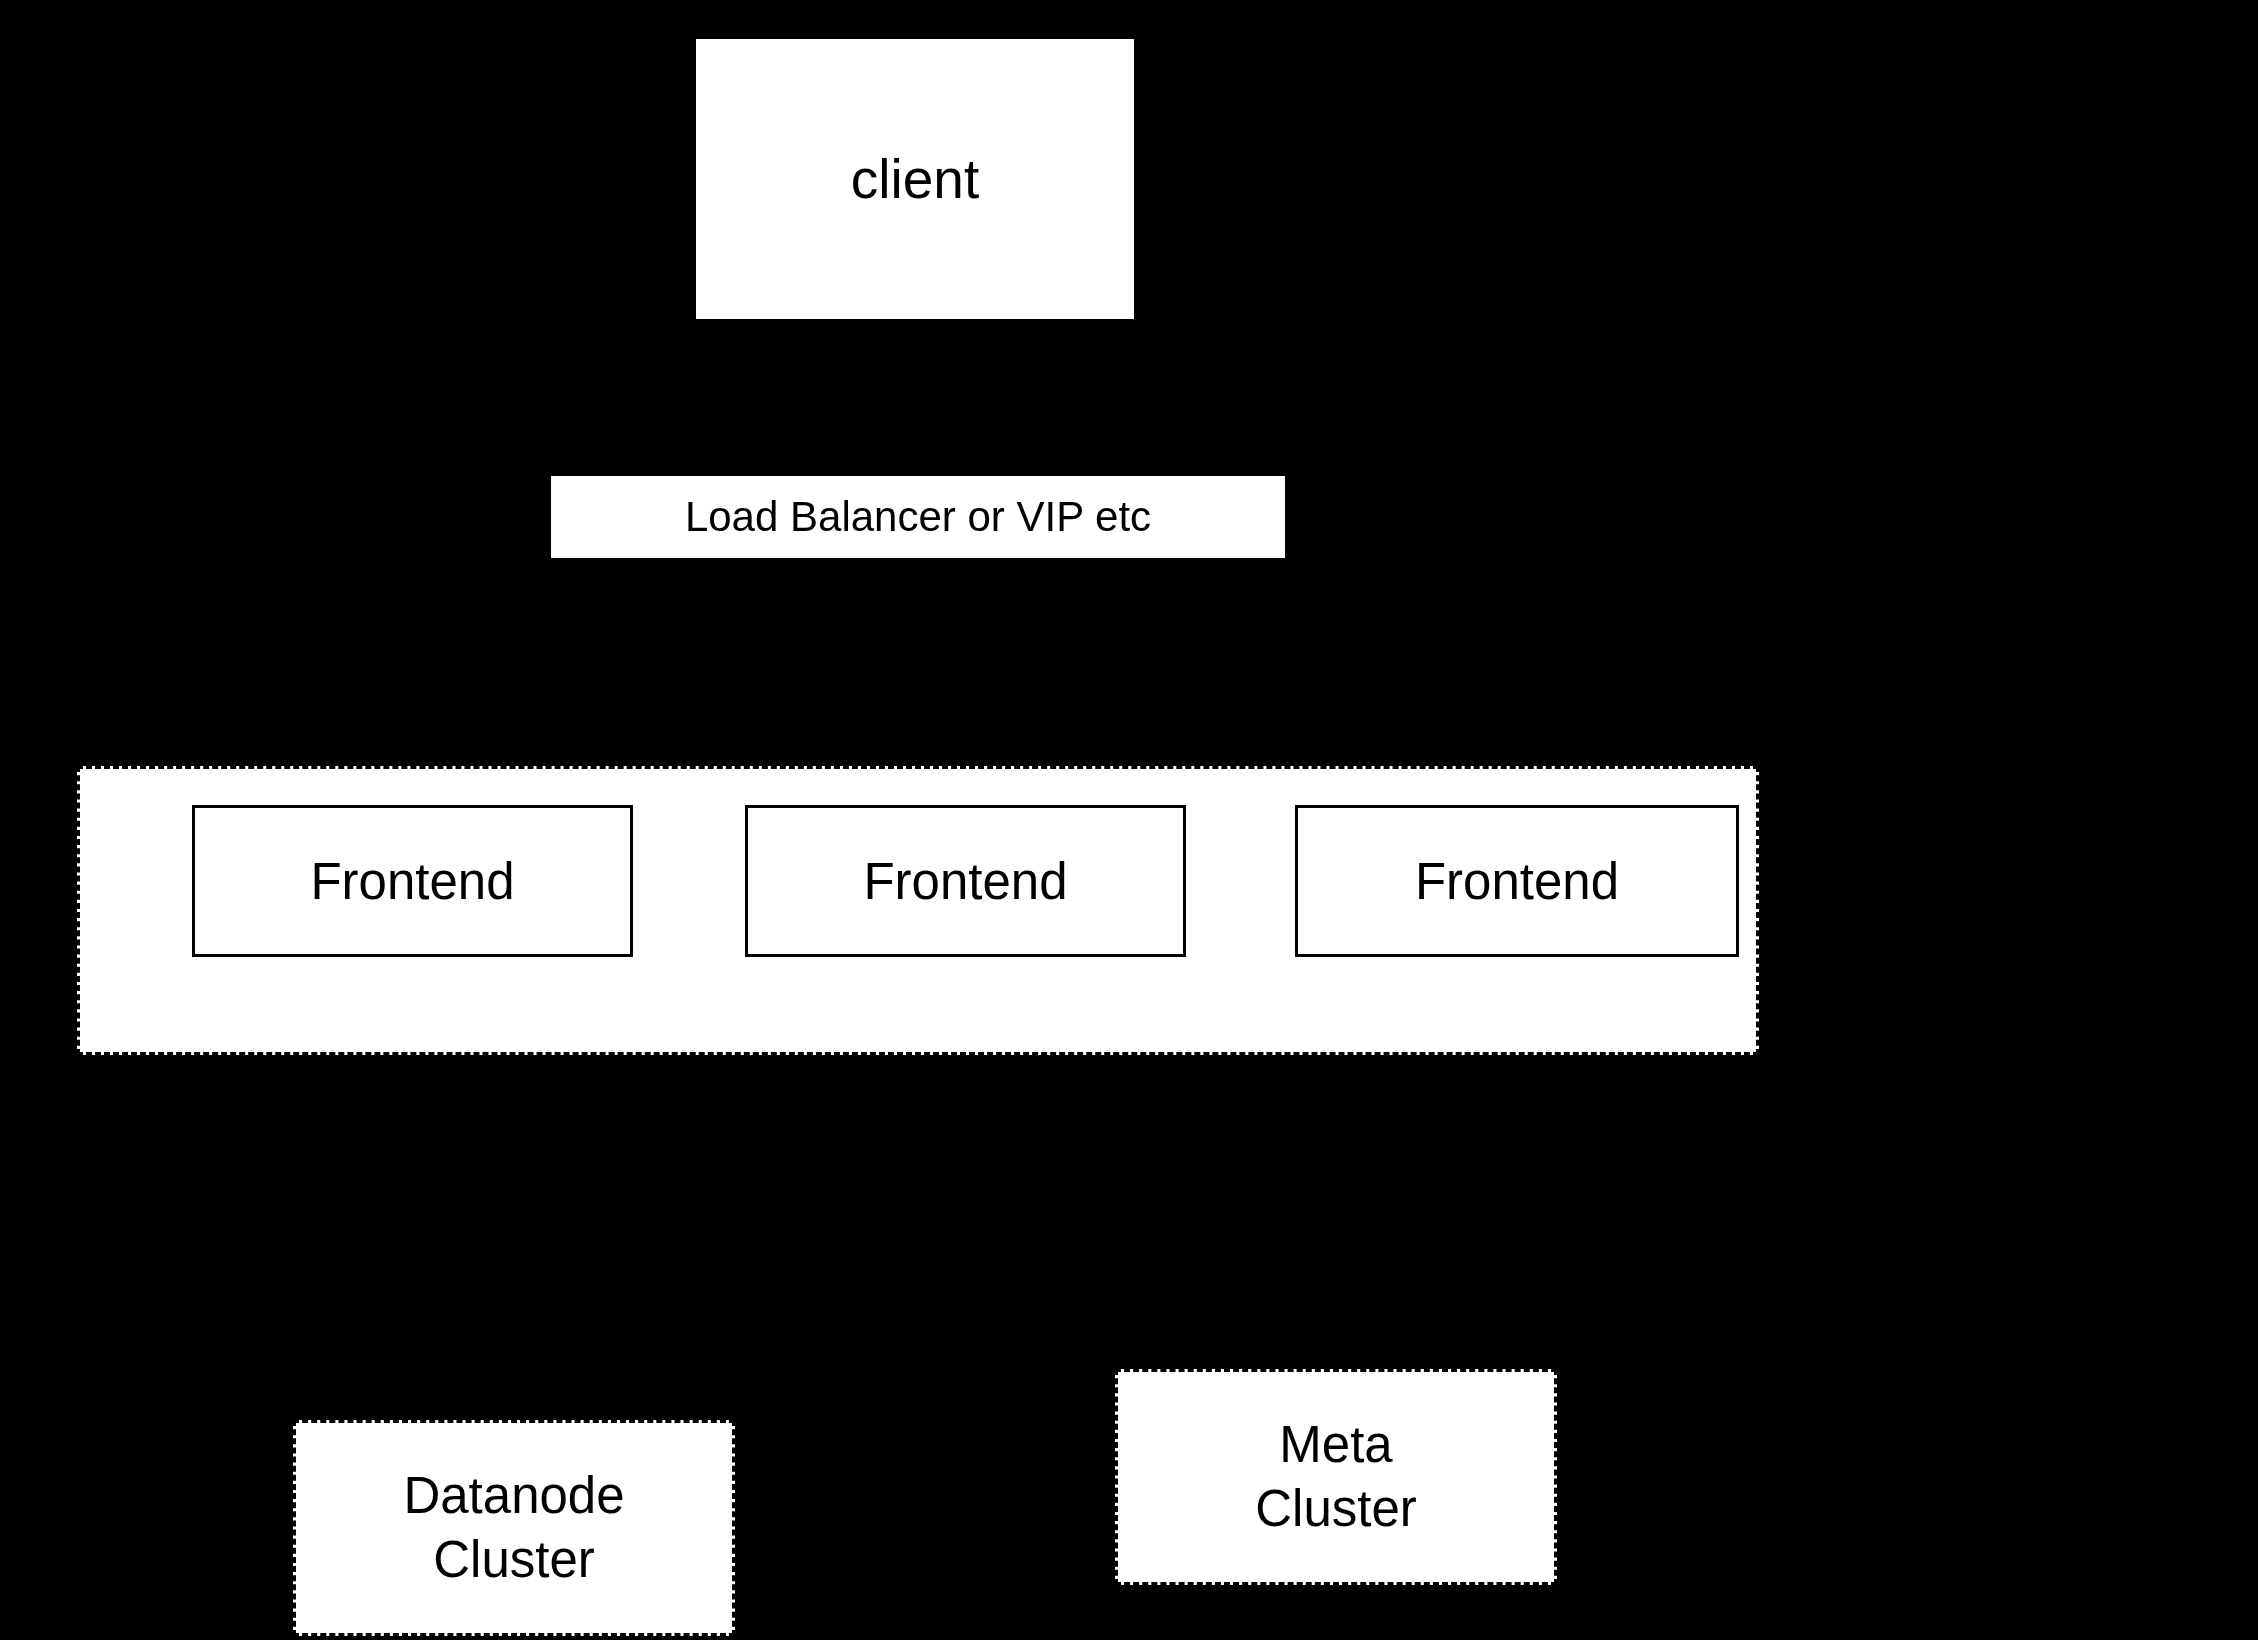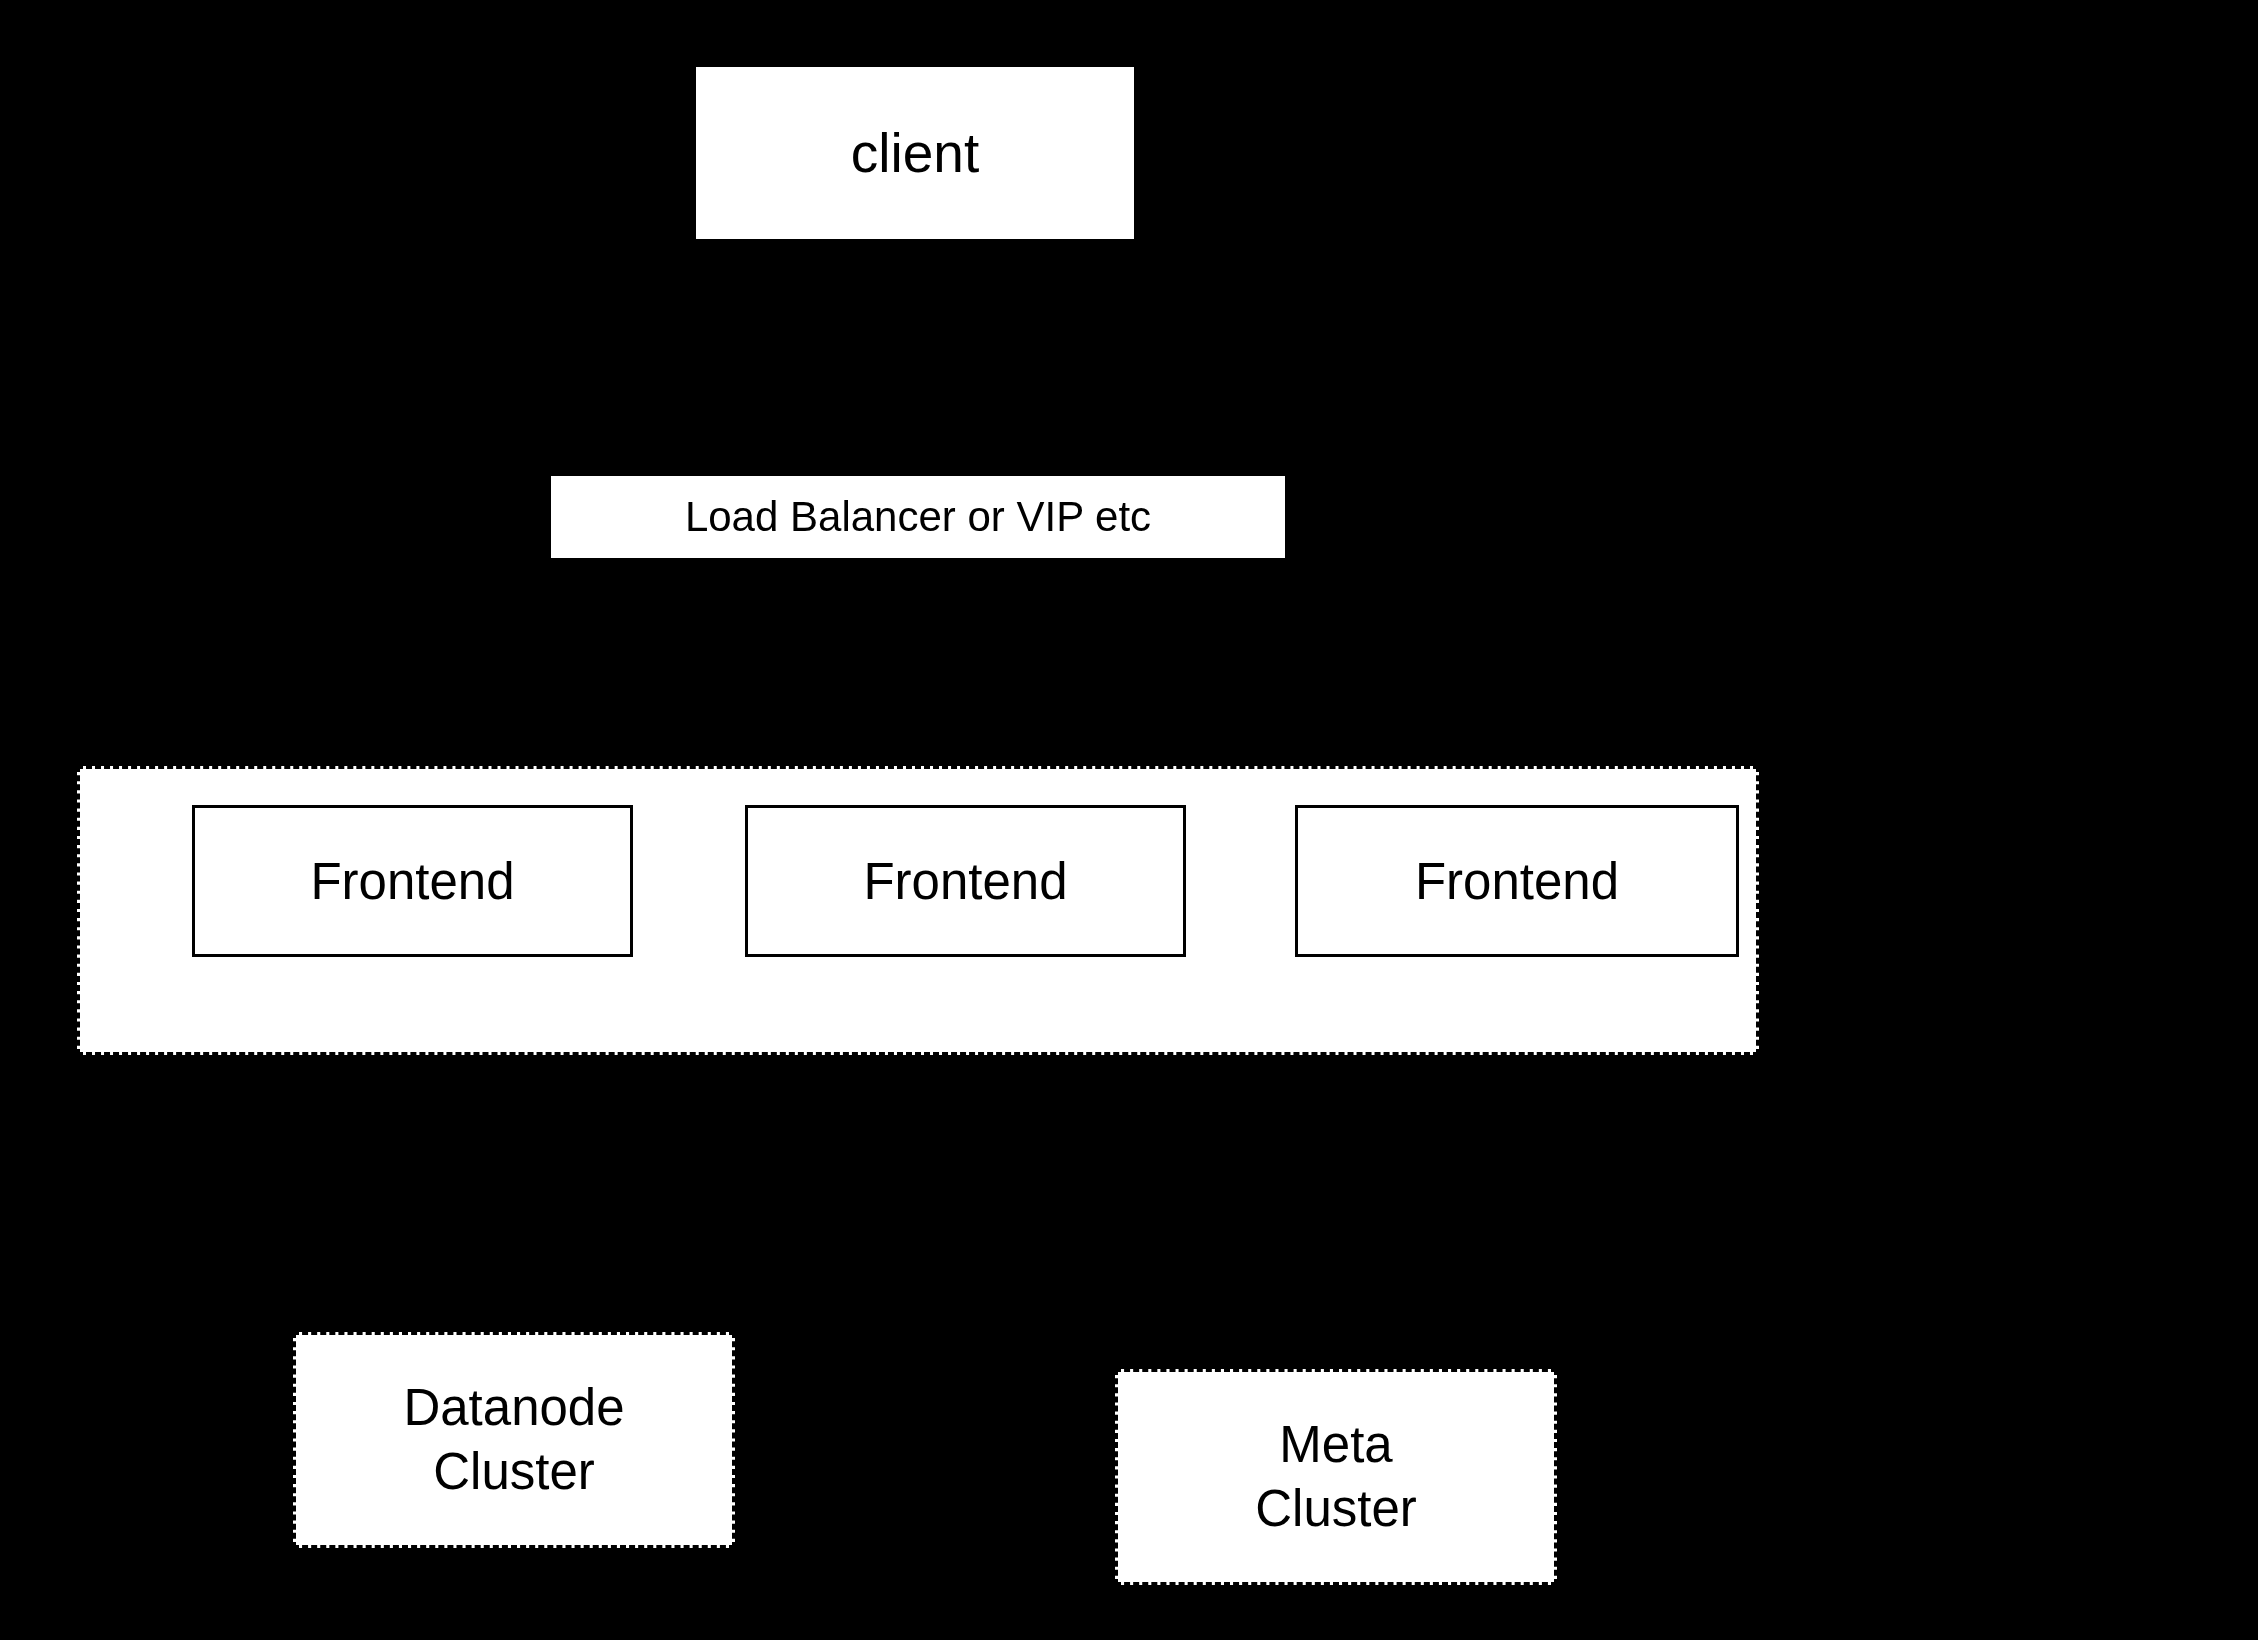--- a/index.html
+++ b/index.html
@@ -25,23 +25,22 @@
     position: absolute;
     background: var(--fill);
     display: flex;
     align-items: center;
     justify-content: center;
     text-align: center;
   }
   
   .client {
     left: 696px; top: 39px;
-    width: 438px; height: 172px;
+    width: 438px; height: 280px;
     font-size: 55px;
-    margin-top: 28px;
   }
   
   .lb {
     left: 551px; top: 476px;
     width: 734px; height: 82px;
     font-size: 42px;
   }
   
   .group {
     position: absolute;
@@ -62,21 +61,21 @@
   .frontend.f2 { left: 625px; }
   .frontend.f3 { left: 1175px; width: 444px; }
   
   .cluster {
     width: 442px; height: 216px;
     border: 3.6px dashed var(--ink);
     flex-direction: column;
     font-size: 51px;
     line-height: 64px;
   }
-  .cluster.datanode { left: 293px;  top: 1332px; justify-content: center; }
+  .cluster.datanode { left: 293px;  top: 1420px; justify-content: center; }
   .cluster.meta     { left: 1115px; top: 1369px; }
   .label { display: block; }
 </style>
 </head>
 <body>
 
 <div id="canvas">
 
   <div class="box client">
     <span class="label">client</span>

